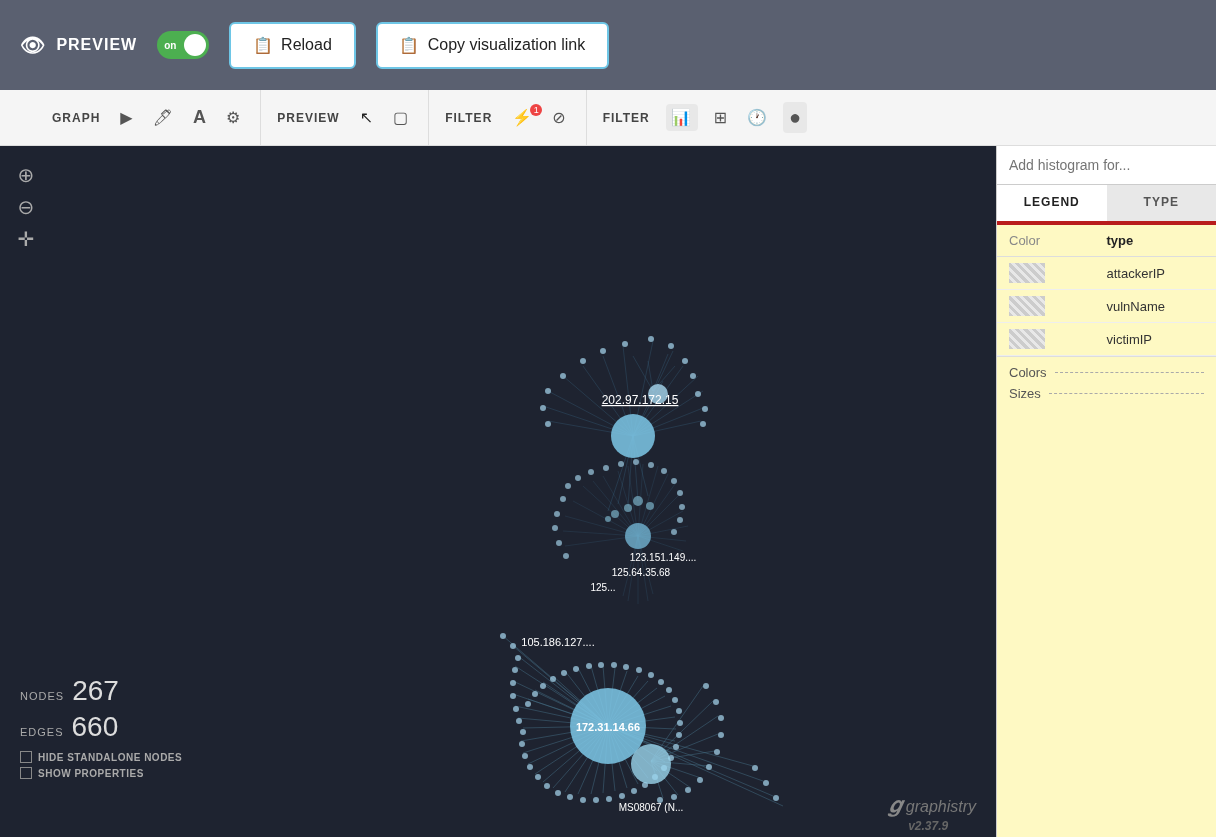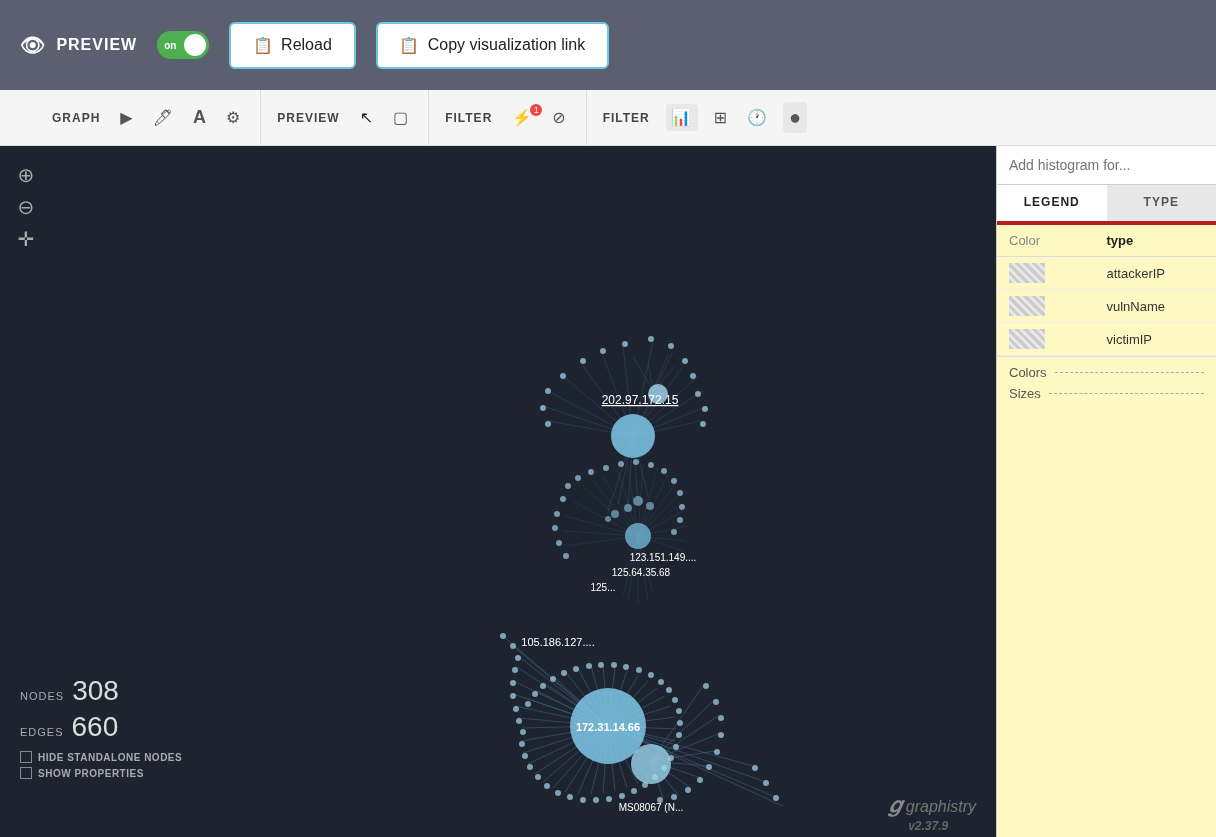--- a/index.html
+++ b/index.html
@@ -629,21 +629,21 @@
       <text x="600" y="445" fill="white" font-size="10" text-anchor="middle" font-family="Arial">125...</text>
       <text x="555" y="500" fill="white" font-size="11" text-anchor="middle" font-family="Arial">105.186.127....</text>
       <text x="605" y="585" fill="white" font-size="11" text-anchor="middle" font-family="Arial" font-weight="bold">172.31.14.66</text>
       <text x="648" y="665" fill="white" font-size="10" text-anchor="middle" font-family="Arial">MS08067 (N...</text>
       <text x="550" y="770" fill="white" font-size="10" text-anchor="middle" font-family="Arial">134.17....</text>
     </svg>
 
     <div class="graph-info">
       <div class="graph-stat">
         <span class="stat-label">NODES</span>
-        <span class="stat-value">308</span>
+        <span class="stat-value">267</span>
       </div>
       <div class="graph-stat">
         <span class="stat-label">EDGES</span>
         <span class="stat-value">660</span>
       </div>
       <div class="graph-checkboxes">
         <div class="checkbox-row">
           <div class="checkbox-box"></div>
           <span class="checkbox-label">HIDE STANDALONE NODES</span>
         </div>

